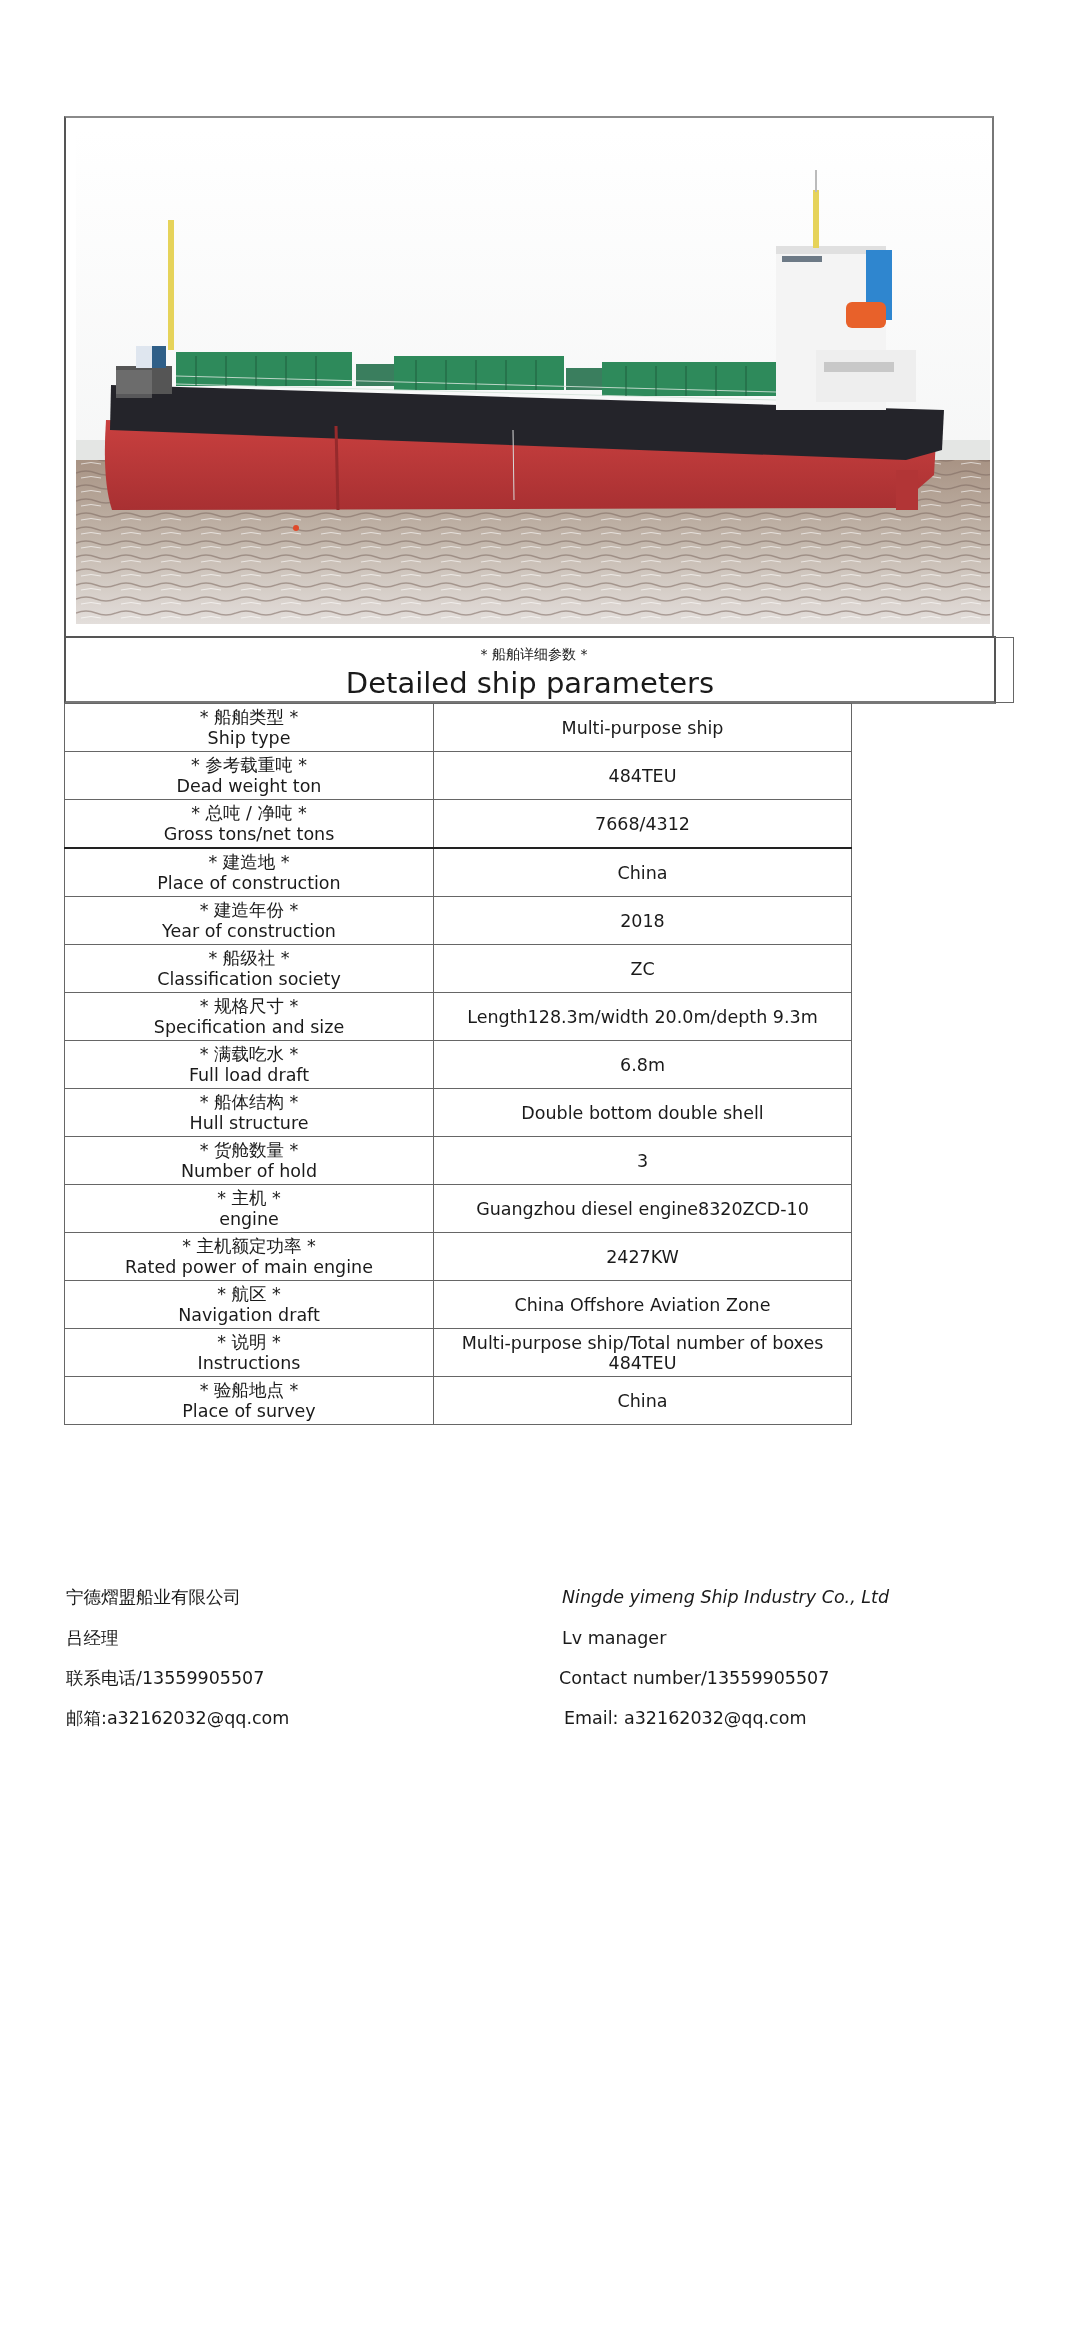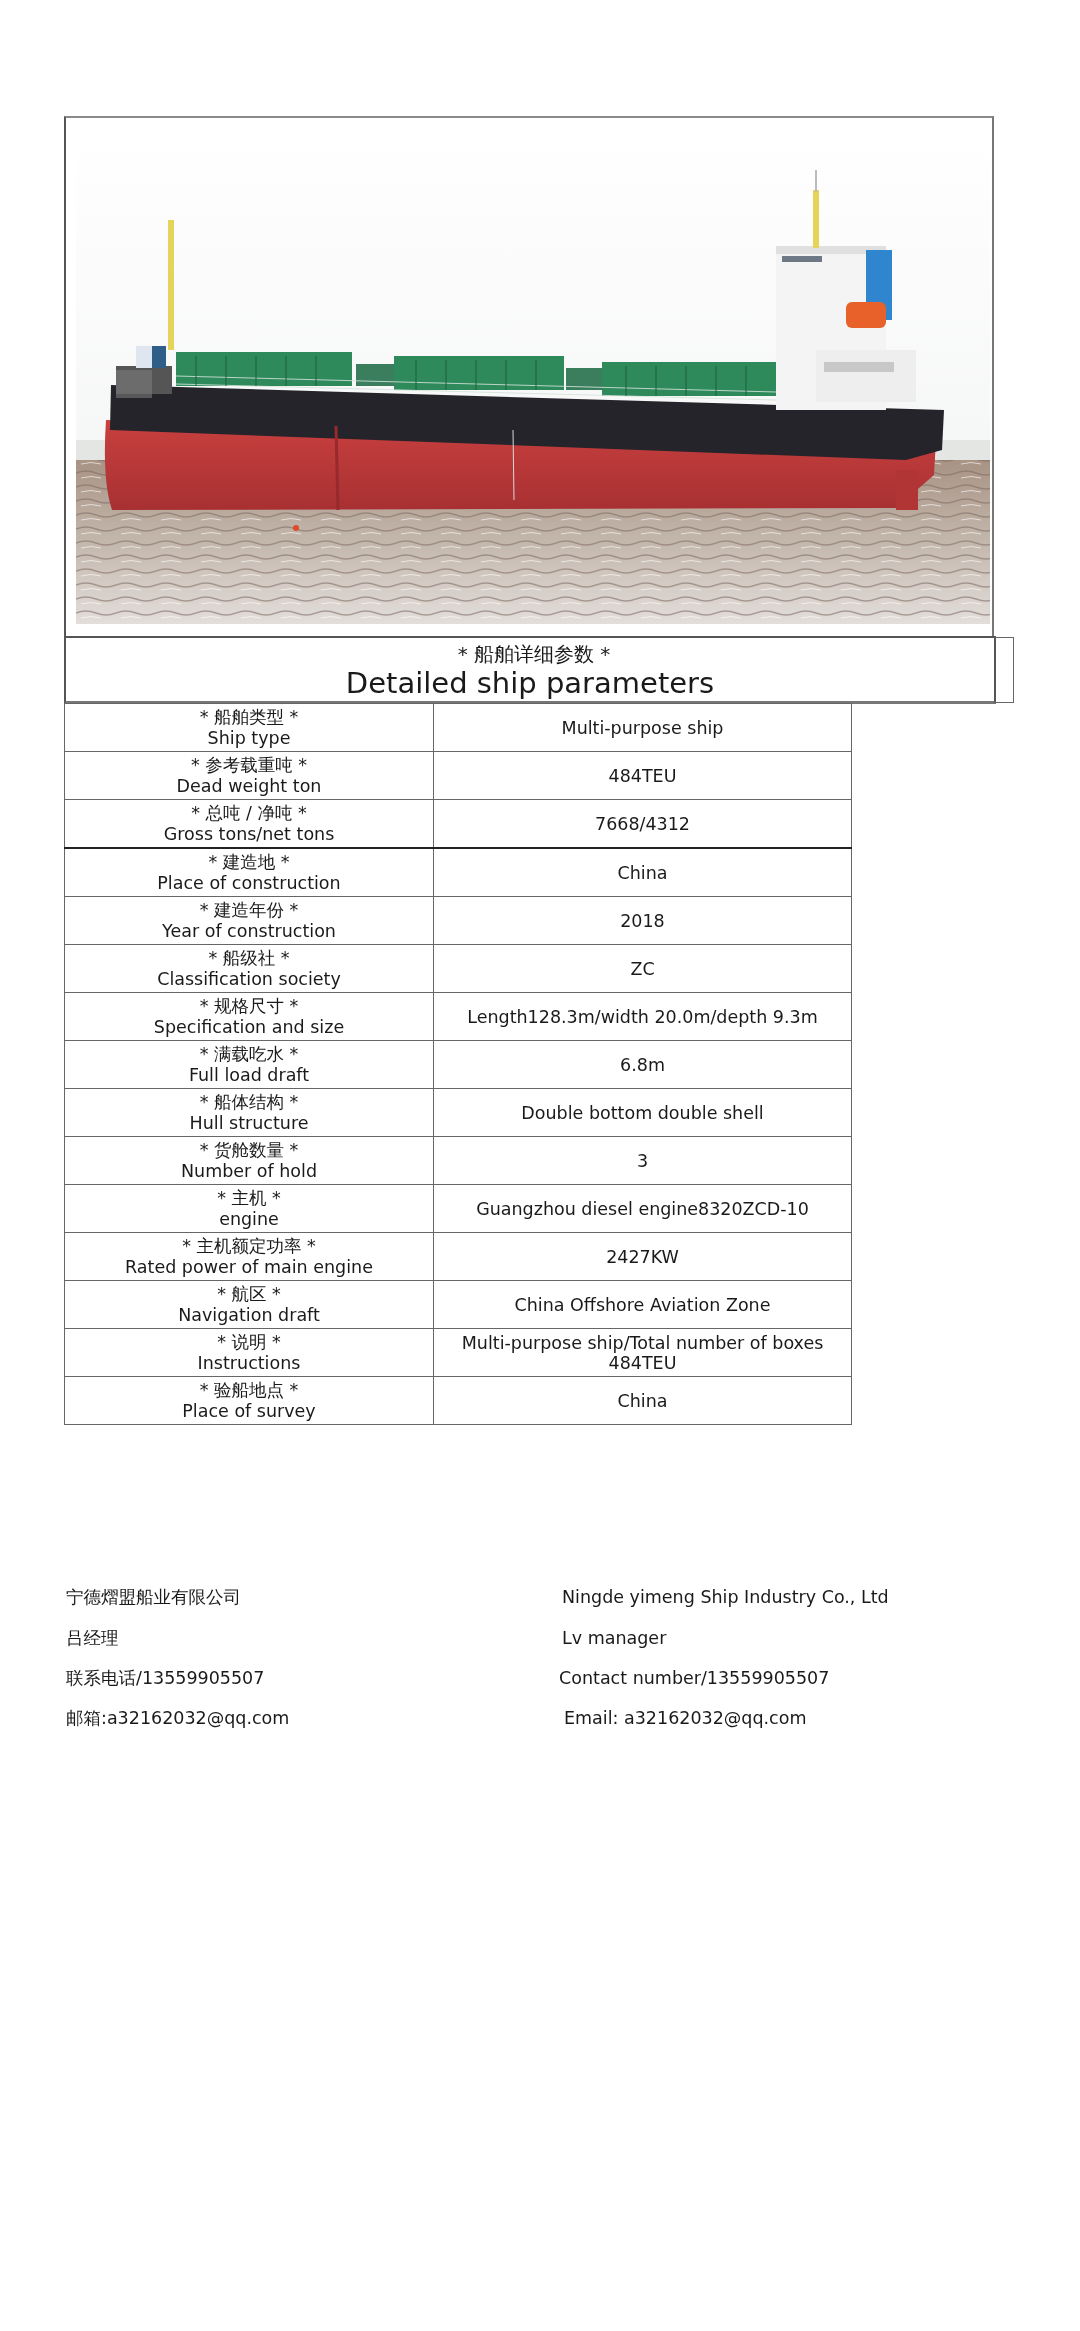--- a/index.html
+++ b/index.html
@@ -6,21 +6,21 @@
   body { width: 1080px; height: 2331px; position: relative; overflow: hidden;
          font-family: "DejaVu Sans", "Liberation Sans", sans-serif; color: #1a1a1a; }
   .photo-frame { position: absolute; left: 64px; top: 116px; width: 930px; height: 520px;
                  border-top: 2px solid #8a8a8a; border-left: 2px solid #555; border-right: 2px solid #777;
                  box-sizing: border-box; background: #fff; }
   .photo { position: absolute; left: 10px; top: 12px; width: 914px; height: 494px; }
   .title-box { position: absolute; left: 64px; top: 636px; width: 932px; height: 68px;
                border: 2px solid #555; border-bottom: 3px solid #777; box-sizing: border-box; text-align: center; }
   .title-ghost { position: absolute; left: 994px; top: 637px; width: 20px; height: 66px;
                  border: 1.5px solid #666; border-left: none; box-sizing: border-box; }
-  .title-cn { position: absolute; left: 0; right: 0; top: 5px; font-size: 20px; line-height: 22px; padding-left: 8px; }
+  .title-cn { position: absolute; left: 0; right: 0; top: 5px; font-size: 14px; line-height: 22px; padding-left: 8px; }
   .title-en { position: absolute; left: 0; right: 0; top: 28px; font-size: 29px; line-height: 34px; letter-spacing: 0px; }
   .spec-table { position: absolute; left: 64px; top: 703px; width: 788px; border-collapse: collapse; table-layout: fixed; }
   .spec-table td { border: 1.5px solid #666; height: 47px; padding: 0; text-align: center; vertical-align: middle; }
   .spec-table td.label { width: 368px; font-size: 17.5px; line-height: 21px; }
   .spec-table td.value { font-size: 17.5px; }
   .spec-table tr.dark td { border-top: 2px solid #222; }
   .label-cn, .label-en { display: block; white-space: nowrap; }
   .contact { position: absolute; font-size: 17.5px; line-height: 22px; white-space: nowrap; }
 </style>
 </head>
@@ -228,16 +228,16 @@
       <td class="value">China</td>
     </tr>
   </tbody>
 </table>
 
 <div class="contact" style="left:66px; top:1586px;">宁德熠盟船业有限公司</div>
 <div class="contact" style="left:66px; top:1627px;">吕经理</div>
 <div class="contact" style="left:66px; top:1667px;">联系电话/13559905507</div>
 <div class="contact" style="left:66px; top:1707px;">邮箱:a32162032@qq.com</div>
 
-<div class="contact" style="left:562px; top:1586px;">Ningde yimeng Ship Industry Co., Ltd</div>
+<div class="contact" style="left:562px; top:1586px;font-style:italic;">Ningde yimeng Ship Industry Co., Ltd</div>
 <div class="contact" style="left:562px; top:1627px;">Lv manager</div>
 <div class="contact" style="left:559px; top:1667px;">Contact number/13559905507</div>
 <div class="contact" style="left:564px; top:1707px;">Email: a32162032@qq.com</div>
 
 </body></html>

